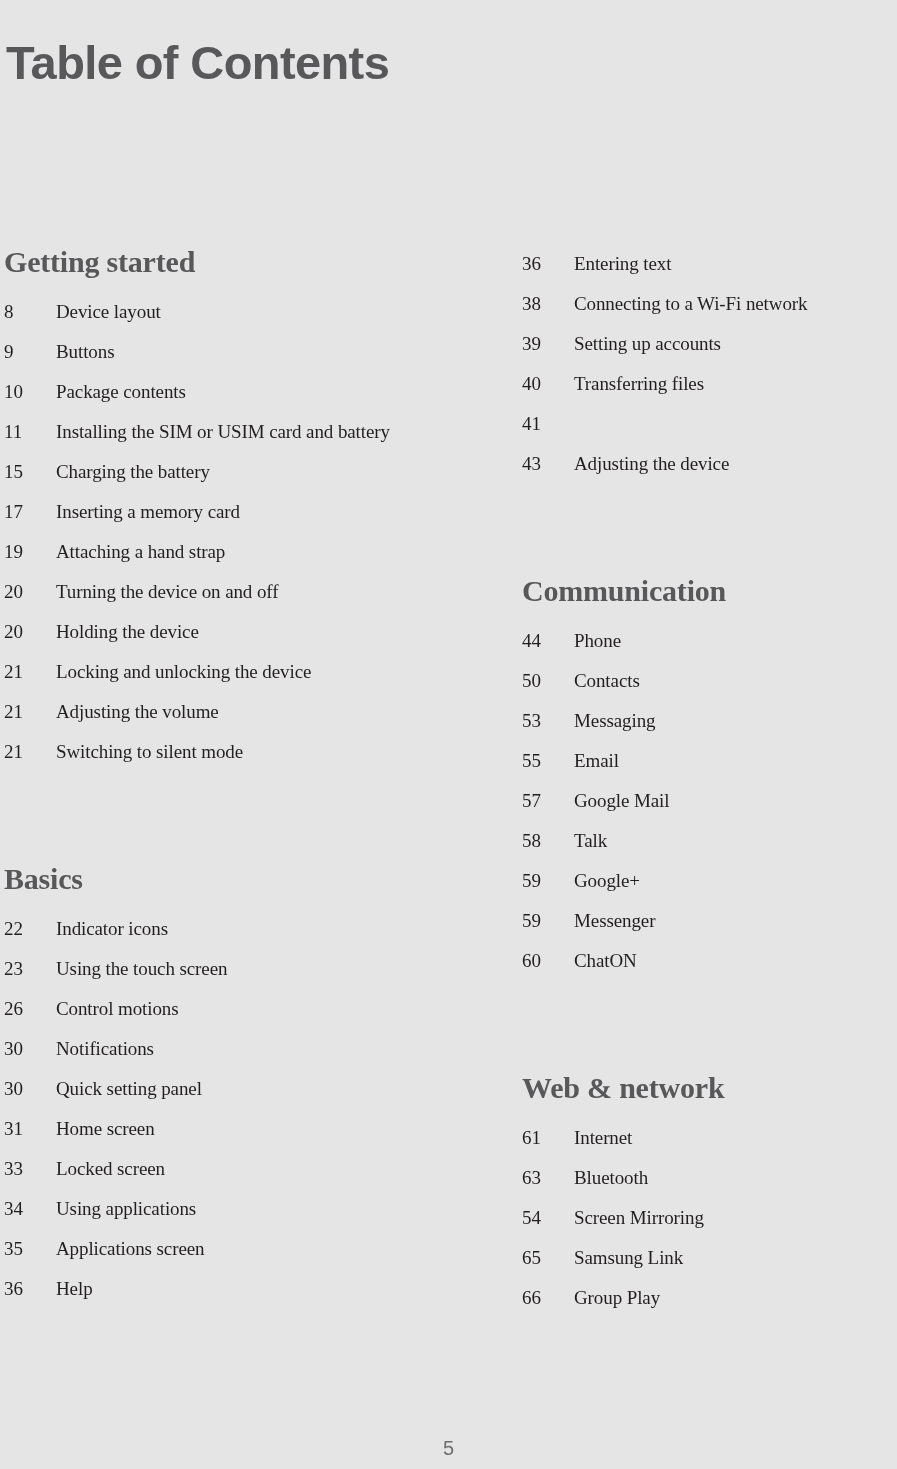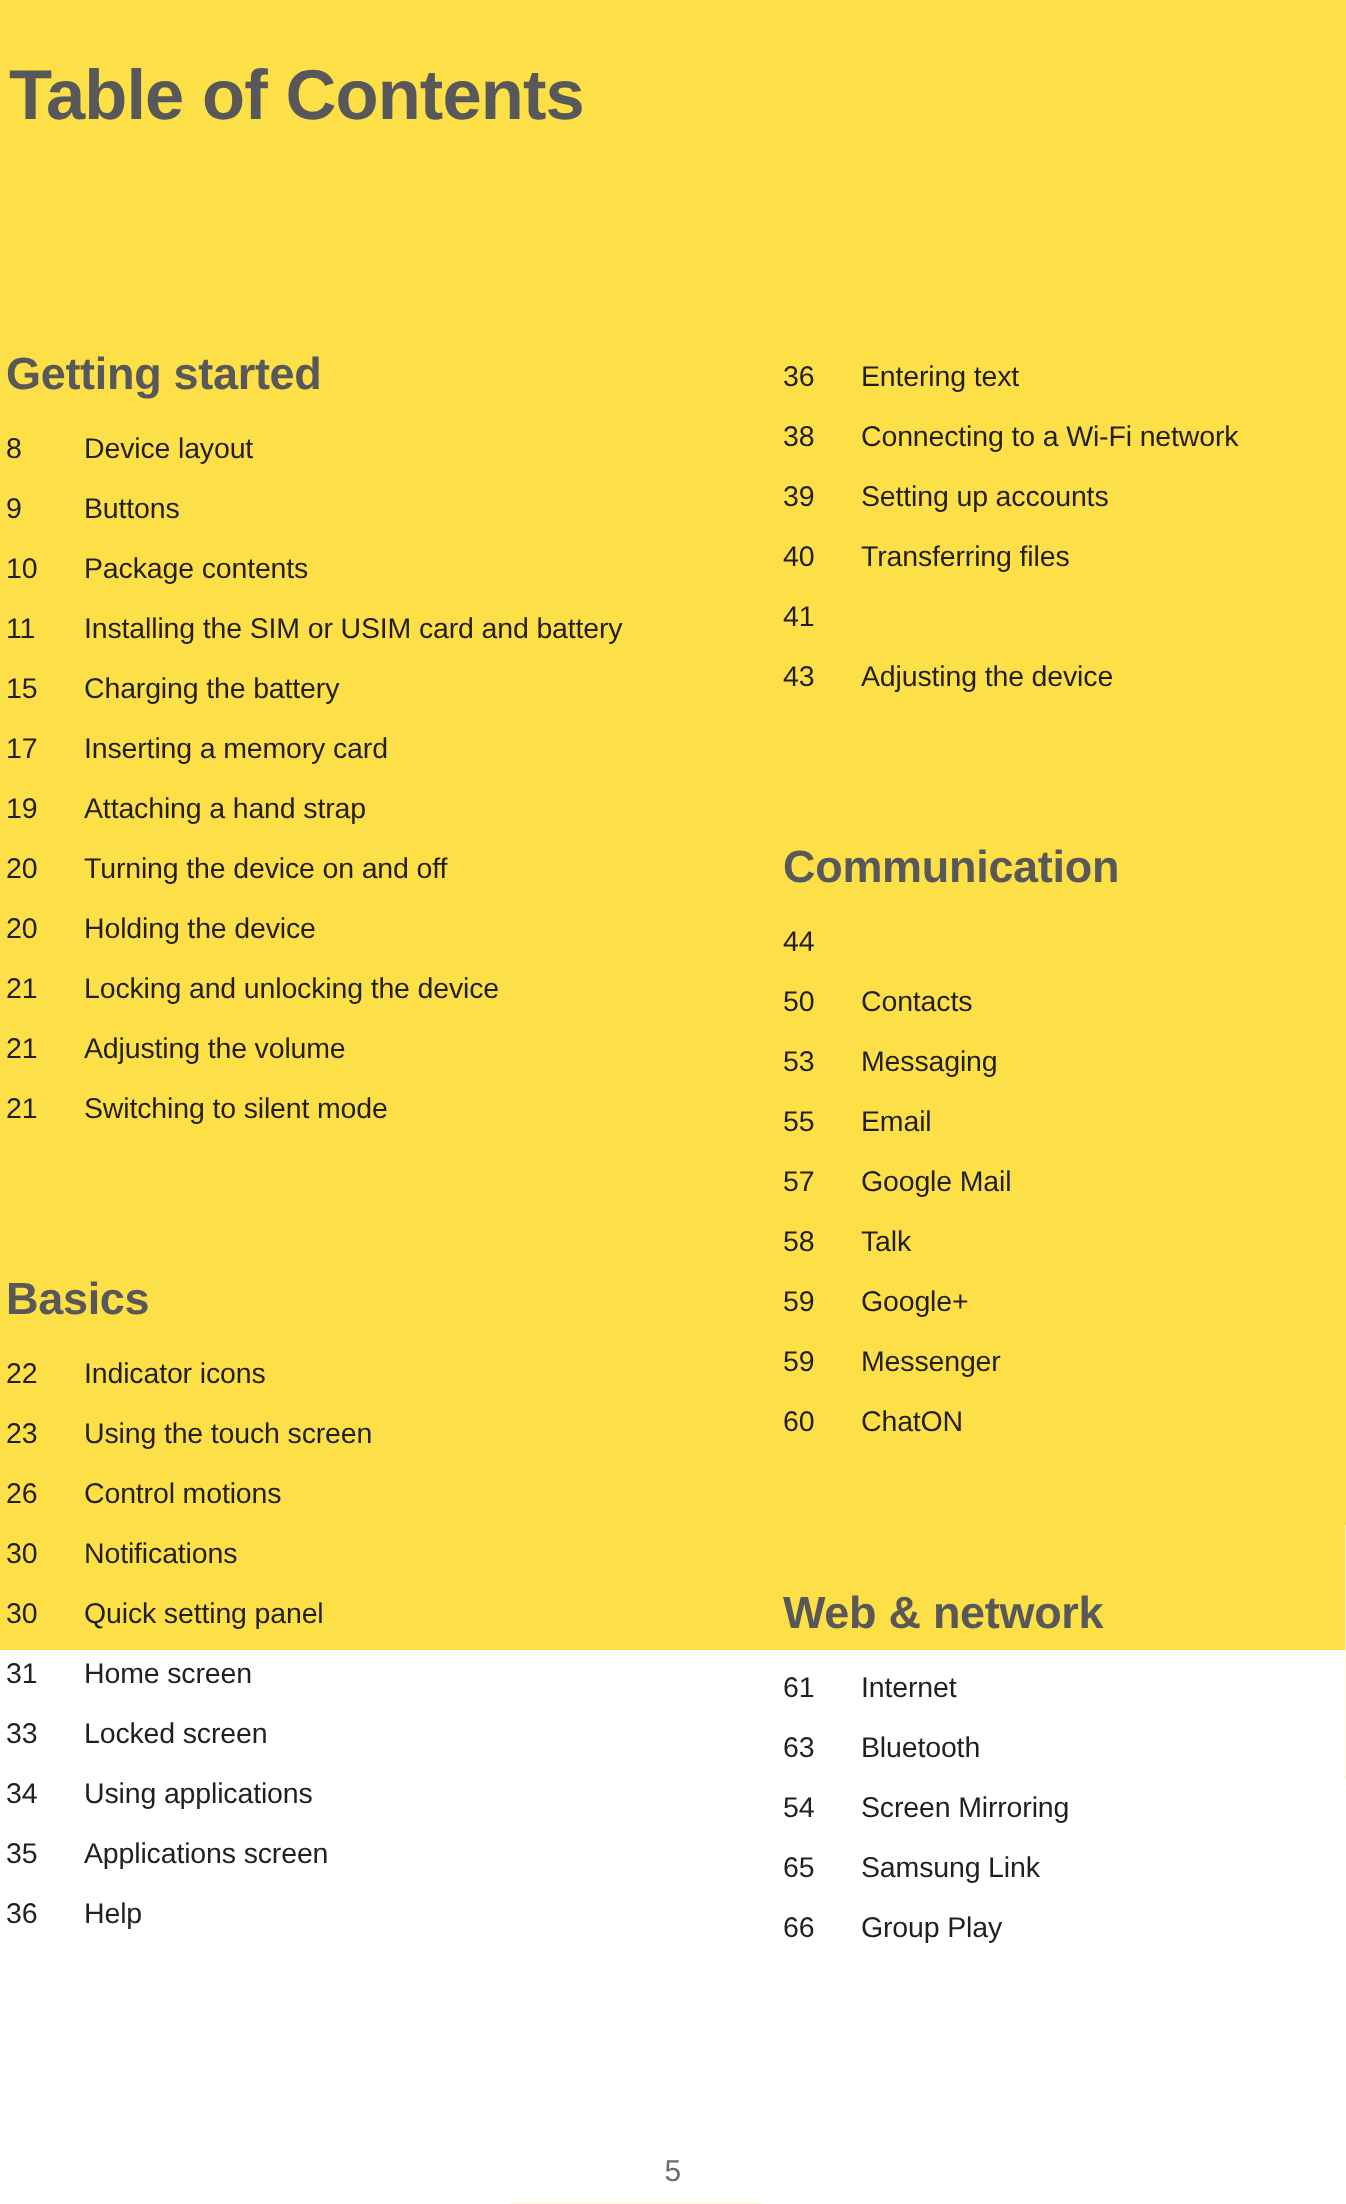--- a/index.html
+++ b/index.html
@@ -13,22 +13,22 @@
     position: relative;
     font-family: "Liberation Sans", sans-serif;
     overflow: hidden;
   }
 
   #page {
     position: absolute;
     left: 0;
     top: 0;
     width: 897px;
-    height: 1100px;
-    background: #fde047;
+    height: 1469px;
+    background: #e5e5e5;
   }
 
   
   .page-title {
     position: absolute;
     left: 6px;
     top: -2px;
     font-size: 47px;
     font-weight: bold;
     color: #58585a;
@@ -39,21 +39,22 @@
 
   
   .columns {
     position: absolute;
     left: 0;
     top: 232px;
     width: 897px;
   }
   .col {
     position: absolute;
-    top: 0;
+    top: 12px;
+    font-family: Liberation Serif, serif;
   }
   .col-left  { left: 4px;   width: 470px; }
   .col-right { left: 522px; width: 375px; }
 
   
   .section { position: relative; }
   .section + .section { margin-top: 89px; }
 
   .section-heading {
     font-size: 30px;
@@ -223,20 +224,21 @@
           </div>
           <div class="toc-entry">
             <span class="toc-page">43</span>
             <span class="toc-title">Adjusting the device</span>
           </div>
         </div>
         <div class="section">
           <div class="section-heading">Communication</div>
           <div class="toc-entry">
             <span class="toc-page">44</span>
+            <span class="toc-title">Phone</span>
           </div>
           <div class="toc-entry">
             <span class="toc-page">50</span>
             <span class="toc-title">Contacts</span>
           </div>
           <div class="toc-entry">
             <span class="toc-page">53</span>
             <span class="toc-title">Messaging</span>
           </div>
           <div class="toc-entry">

